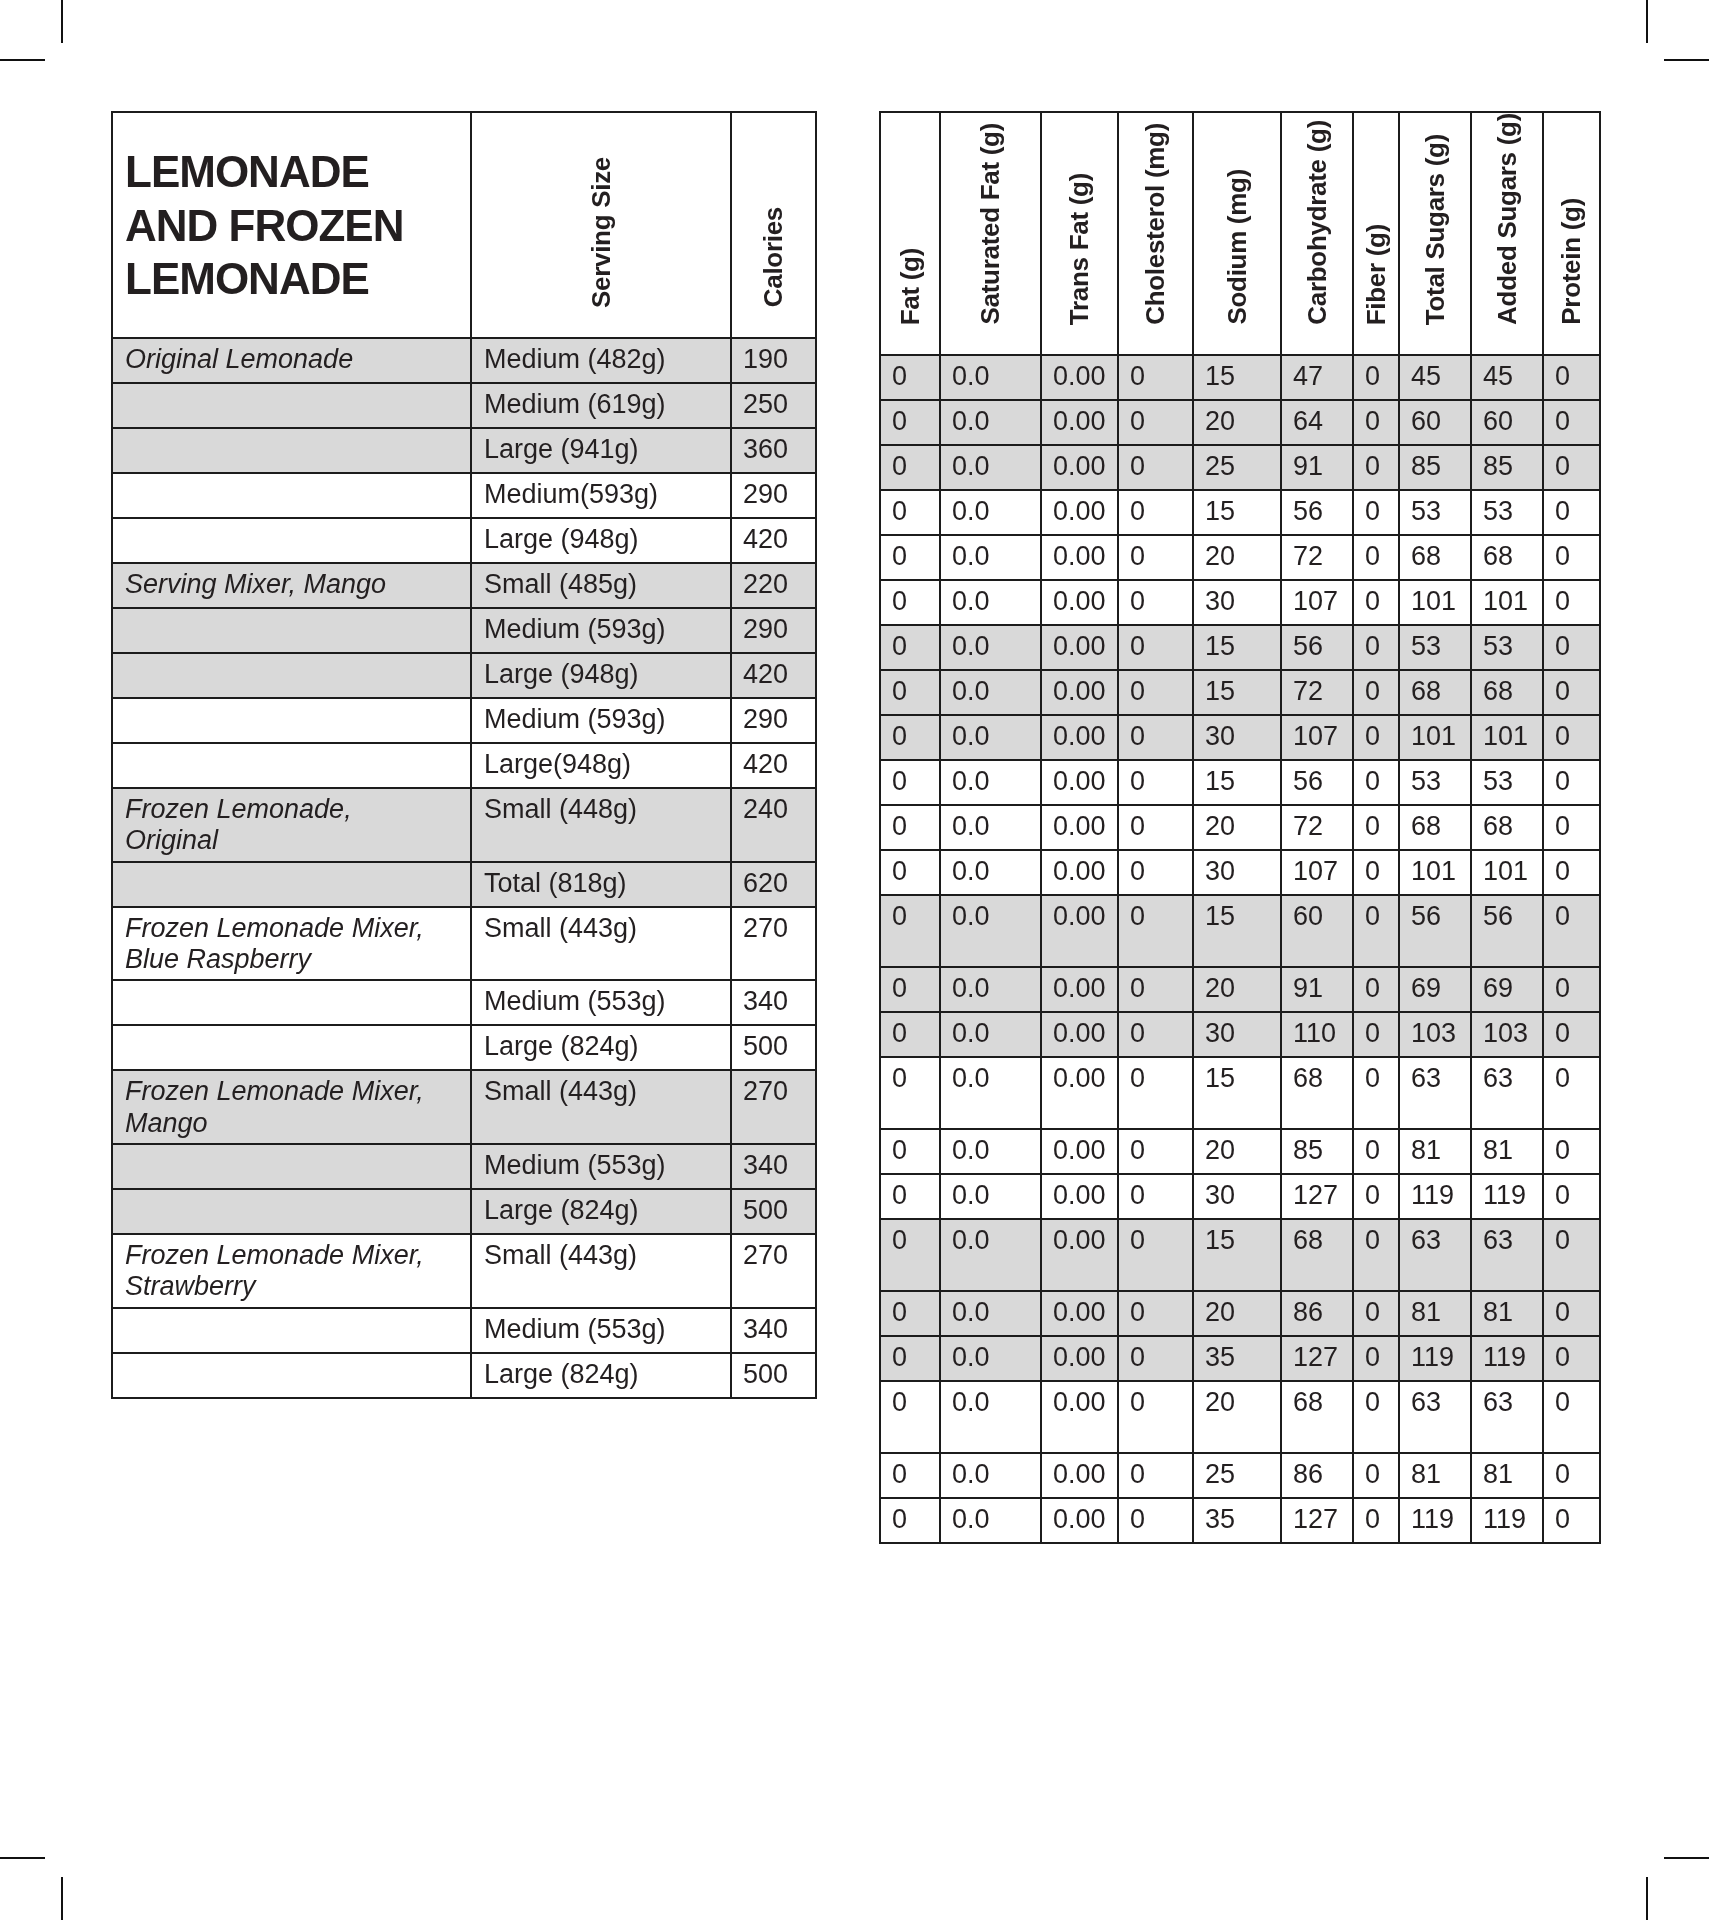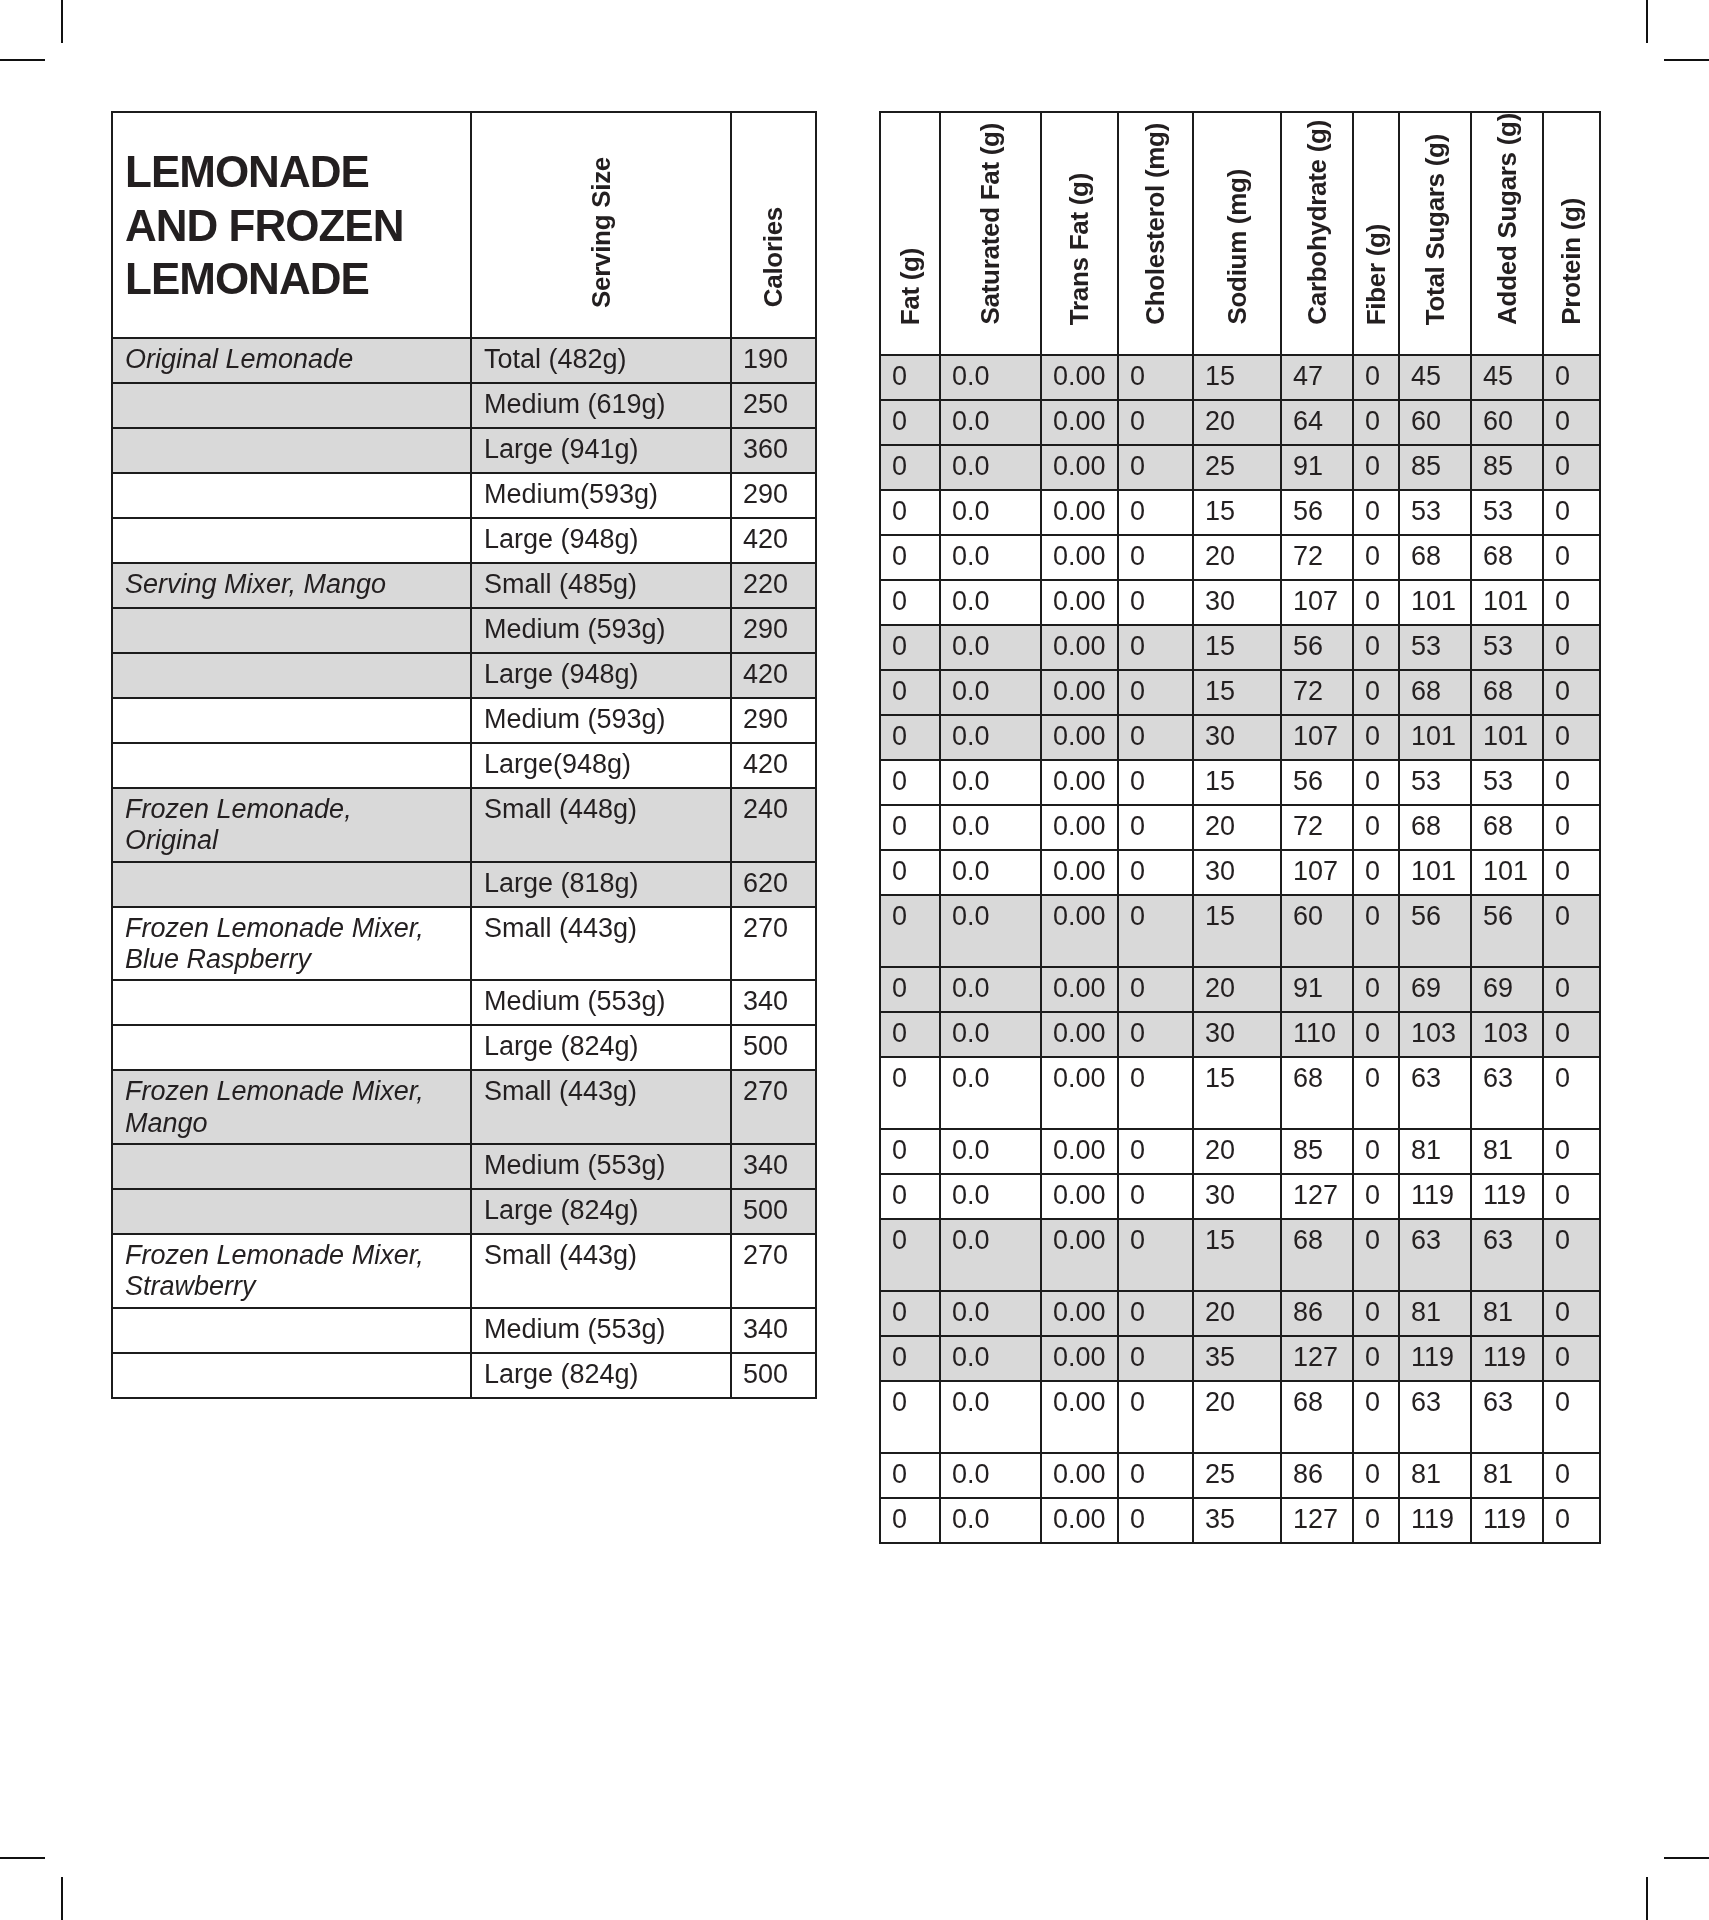--- a/index.html
+++ b/index.html
@@ -101,21 +101,21 @@
           <span>Serving Size</span>
         </th>
         <th class="vhead">
           <span>Calories</span>
         </th>
       </tr>
     </thead>
     <tbody>
         <tr class="r-n shaded">
           <td class="cell-item">Original Lemonade</td>
-          <td class="cell-serving">Total (482g)</td>
+          <td class="cell-serving">Medium (482g)</td>
           <td class="cell-num">190</td>
         </tr>
         <tr class="r-n shaded">
           <td class="cell-item"></td>
           <td class="cell-serving">Medium (619g)</td>
           <td class="cell-num">250</td>
         </tr>
         <tr class="r-n shaded">
           <td class="cell-item"></td>
           <td class="cell-serving">Large (941g)</td>
@@ -157,21 +157,21 @@
           <td class="cell-num">420</td>
         </tr>
         <tr class="r-t shaded">
           <td class="cell-item">Frozen Lemonade,
 Original</td>
           <td class="cell-serving">Small (448g)</td>
           <td class="cell-num">240</td>
         </tr>
         <tr class="r-n shaded">
           <td class="cell-item"></td>
-          <td class="cell-serving">Large (818g)</td>
+          <td class="cell-serving">Total (818g)</td>
           <td class="cell-num">620</td>
         </tr>
         <tr class="r-t">
           <td class="cell-item">Frozen Lemonade Mixer,
 Blue Raspberry</td>
           <td class="cell-serving">Small (443g)</td>
           <td class="cell-num">270</td>
         </tr>
         <tr class="r-n">
           <td class="cell-item"></td>

